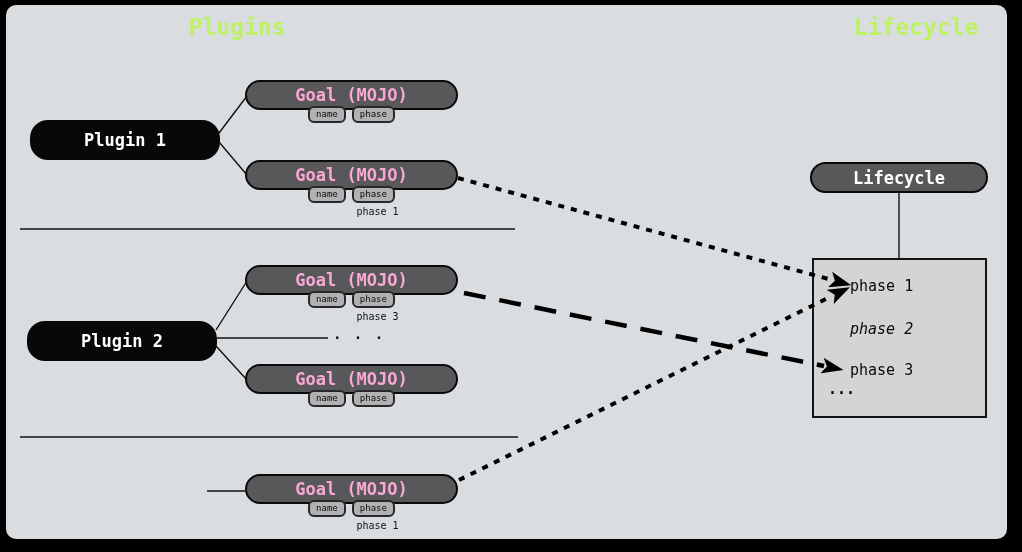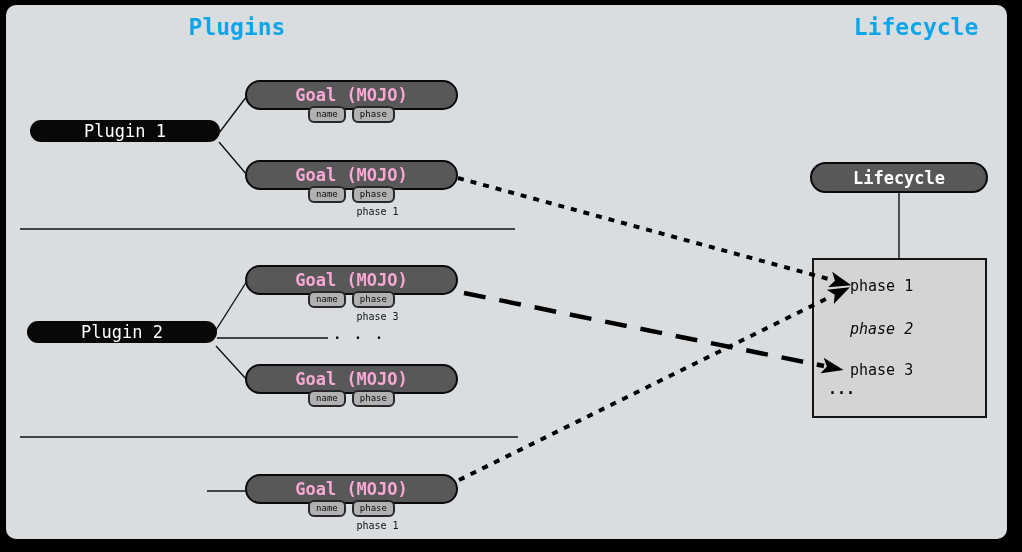--- a/index.html
+++ b/index.html
@@ -1,25 +1,25 @@
 <!DOCTYPE html>
 <html><head>
 <meta charset="utf-8">
 <style>
   html,body{margin:0;padding:0;background:#000;}
   #stage{position:relative;width:1022px;height:552px;background:#000;
          font-family:"DejaVu Sans Mono", monospace; overflow:hidden;}
   #panel{position:absolute;top:3px;left:4px;right:13px;bottom:11px;
          background:#d9dde0;border:2px solid #000;border-radius:12px;}
-  .title{position:absolute;font-size:23px;font-weight:700;color:#0ea5e9;
+  .title{position:absolute;font-size:23px;font-weight:700;color:#bef264;
          text-align:center;width:210px;}
   #title-plugins{left:132px;top:14px;}
   #title-lifecycle{left:811px;top:14px;}
-  .plugin-pill{position:absolute;width:190px;height:22px;background:#080808;
-         border-radius:18px;color:#fff;font-size:17px;font-weight:400;
+  .plugin-pill{position:absolute;width:190px;height:40px;background:#080808;
+         border-radius:18px;color:#fff;font-size:17px;font-weight:700;
          display:flex;align-items:center;justify-content:center;}
   #plugin-1{left:30px;top:120px;}
   #plugin-2{left:27px;top:321px;}
   #plugin-3{left:17px;top:474px;}
   .goal-group{position:absolute;left:245px;width:213px;height:70px;}
   .goal-pill{position:absolute;left:0;top:0;width:213px;height:30px;
          background:#58585a;border:2px solid #0a0a0a;border-radius:17px;
          color:#f9a8d4;font-size:17px;font-weight:700;
          display:flex;align-items:center;justify-content:center;box-sizing:border-box;}
   .badge-row{position:absolute;top:26px;left:0;width:100%;

